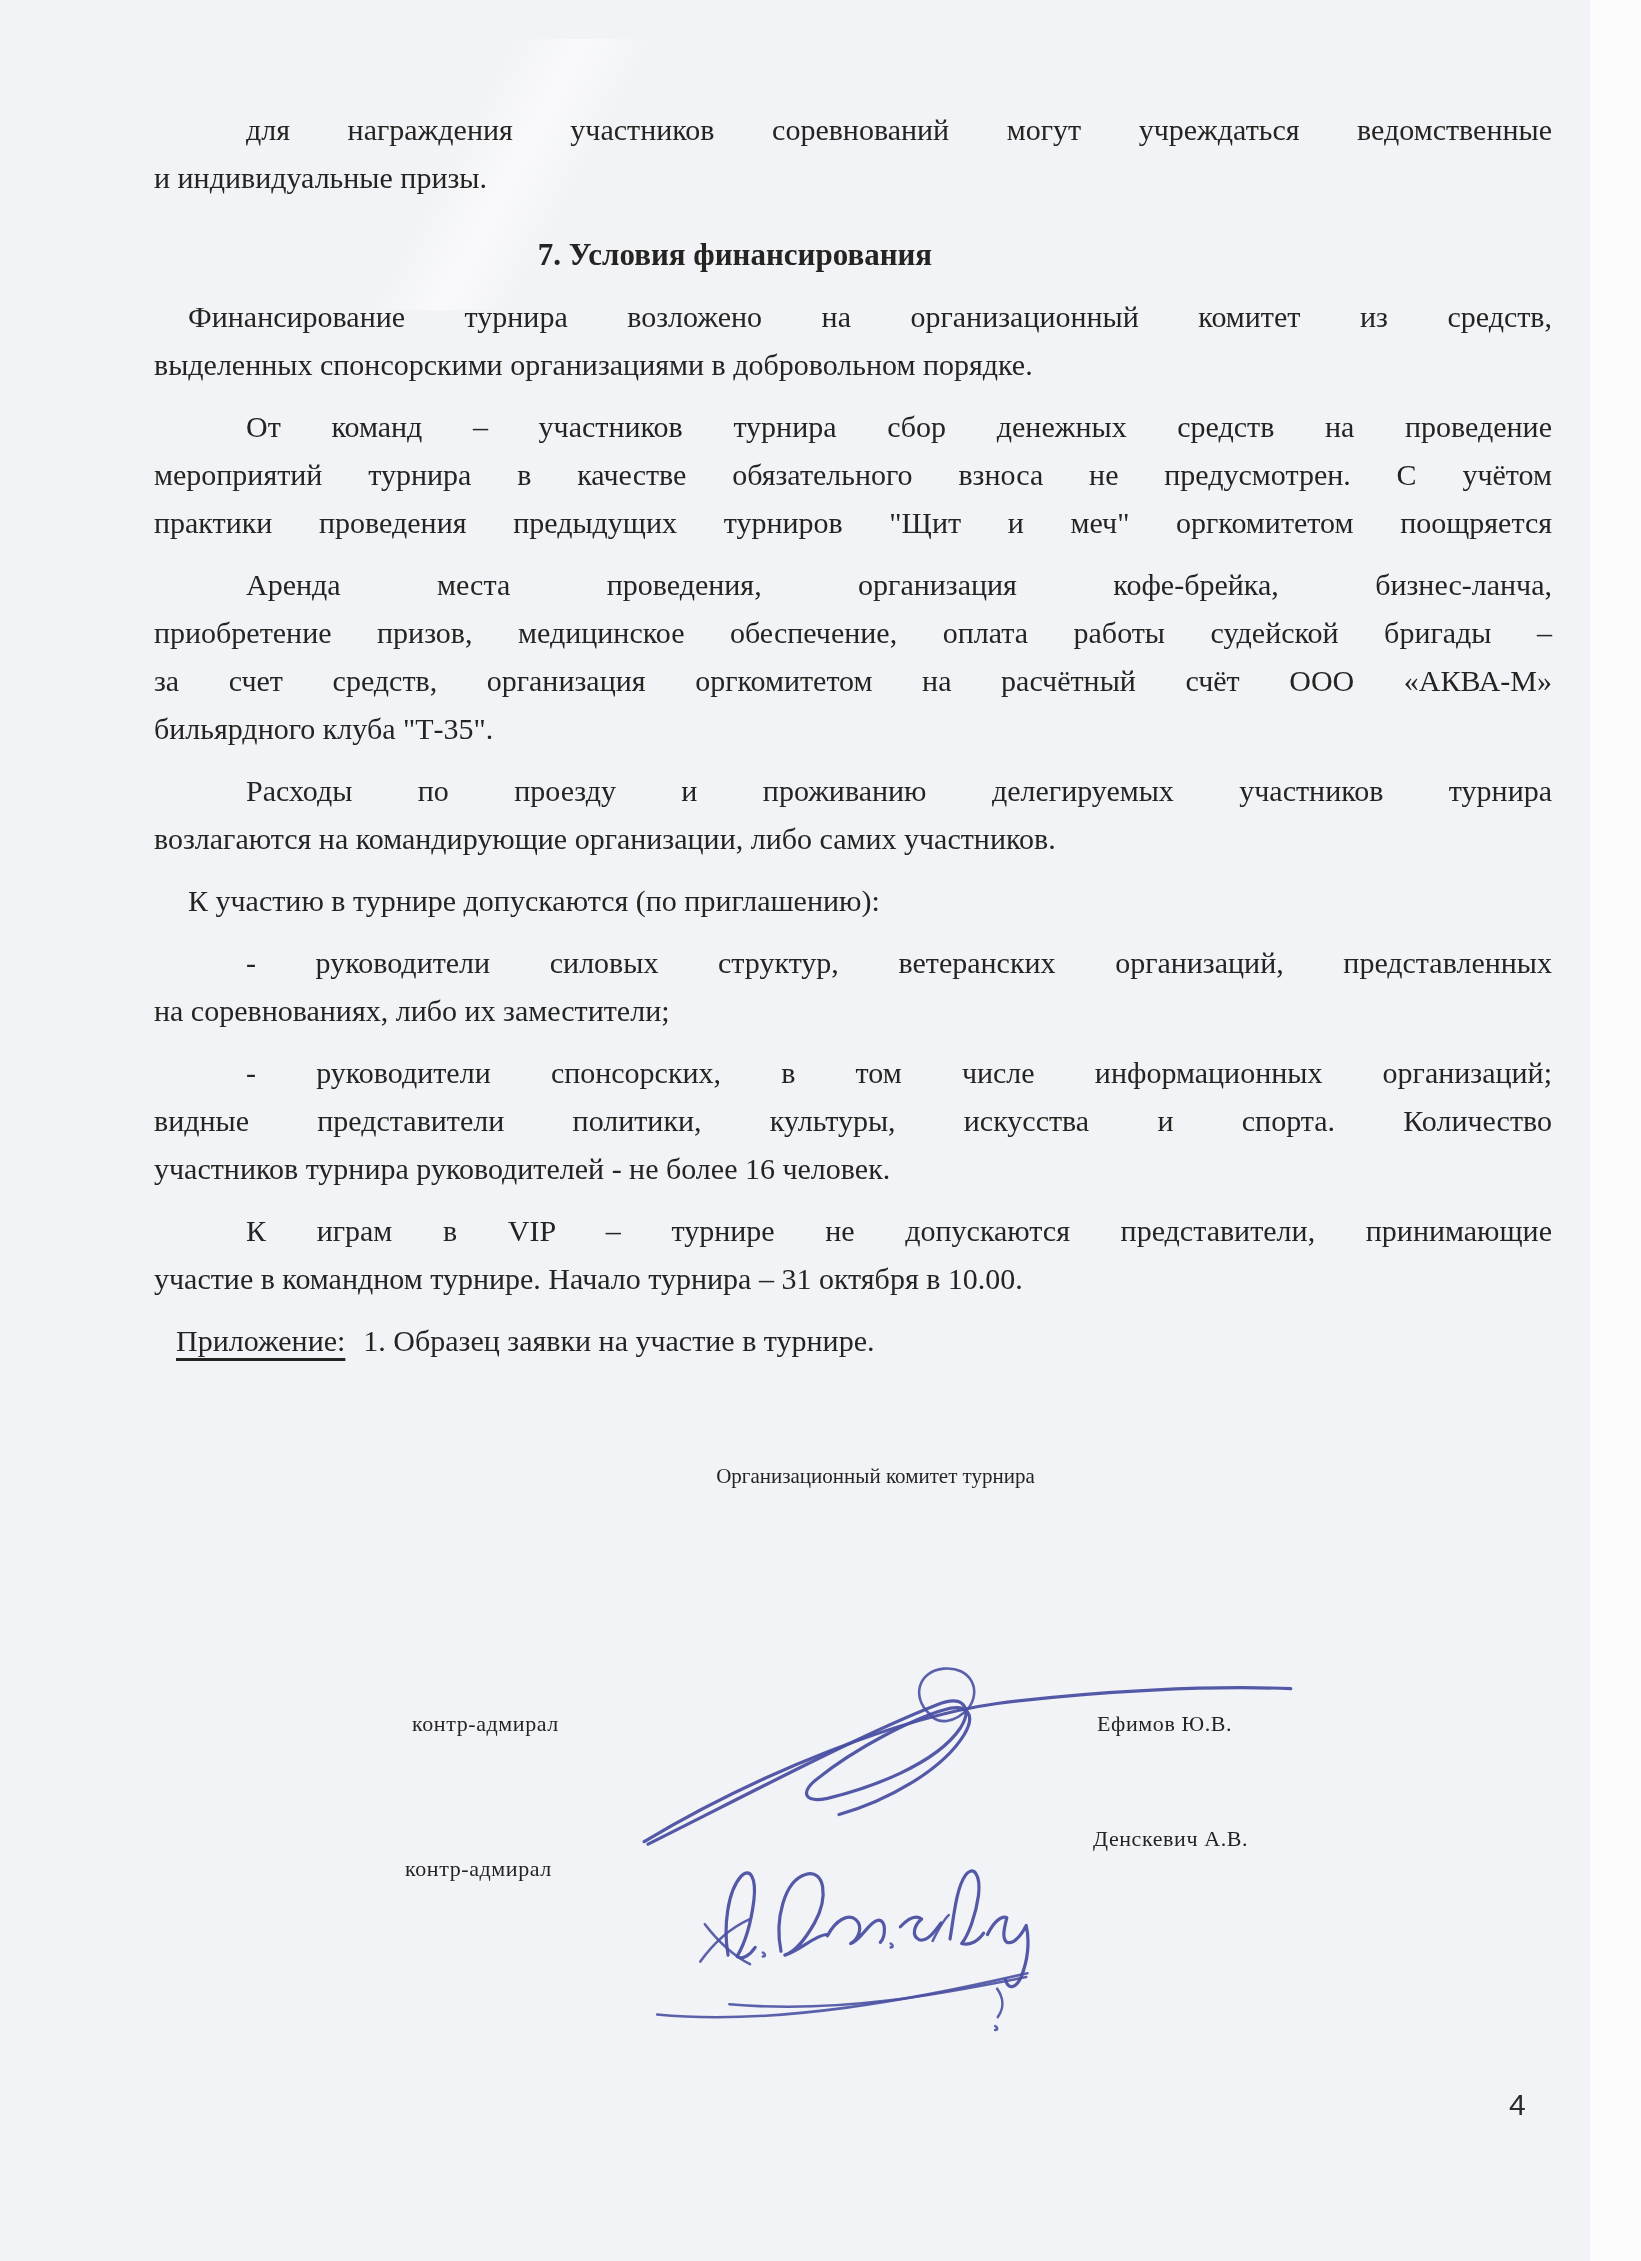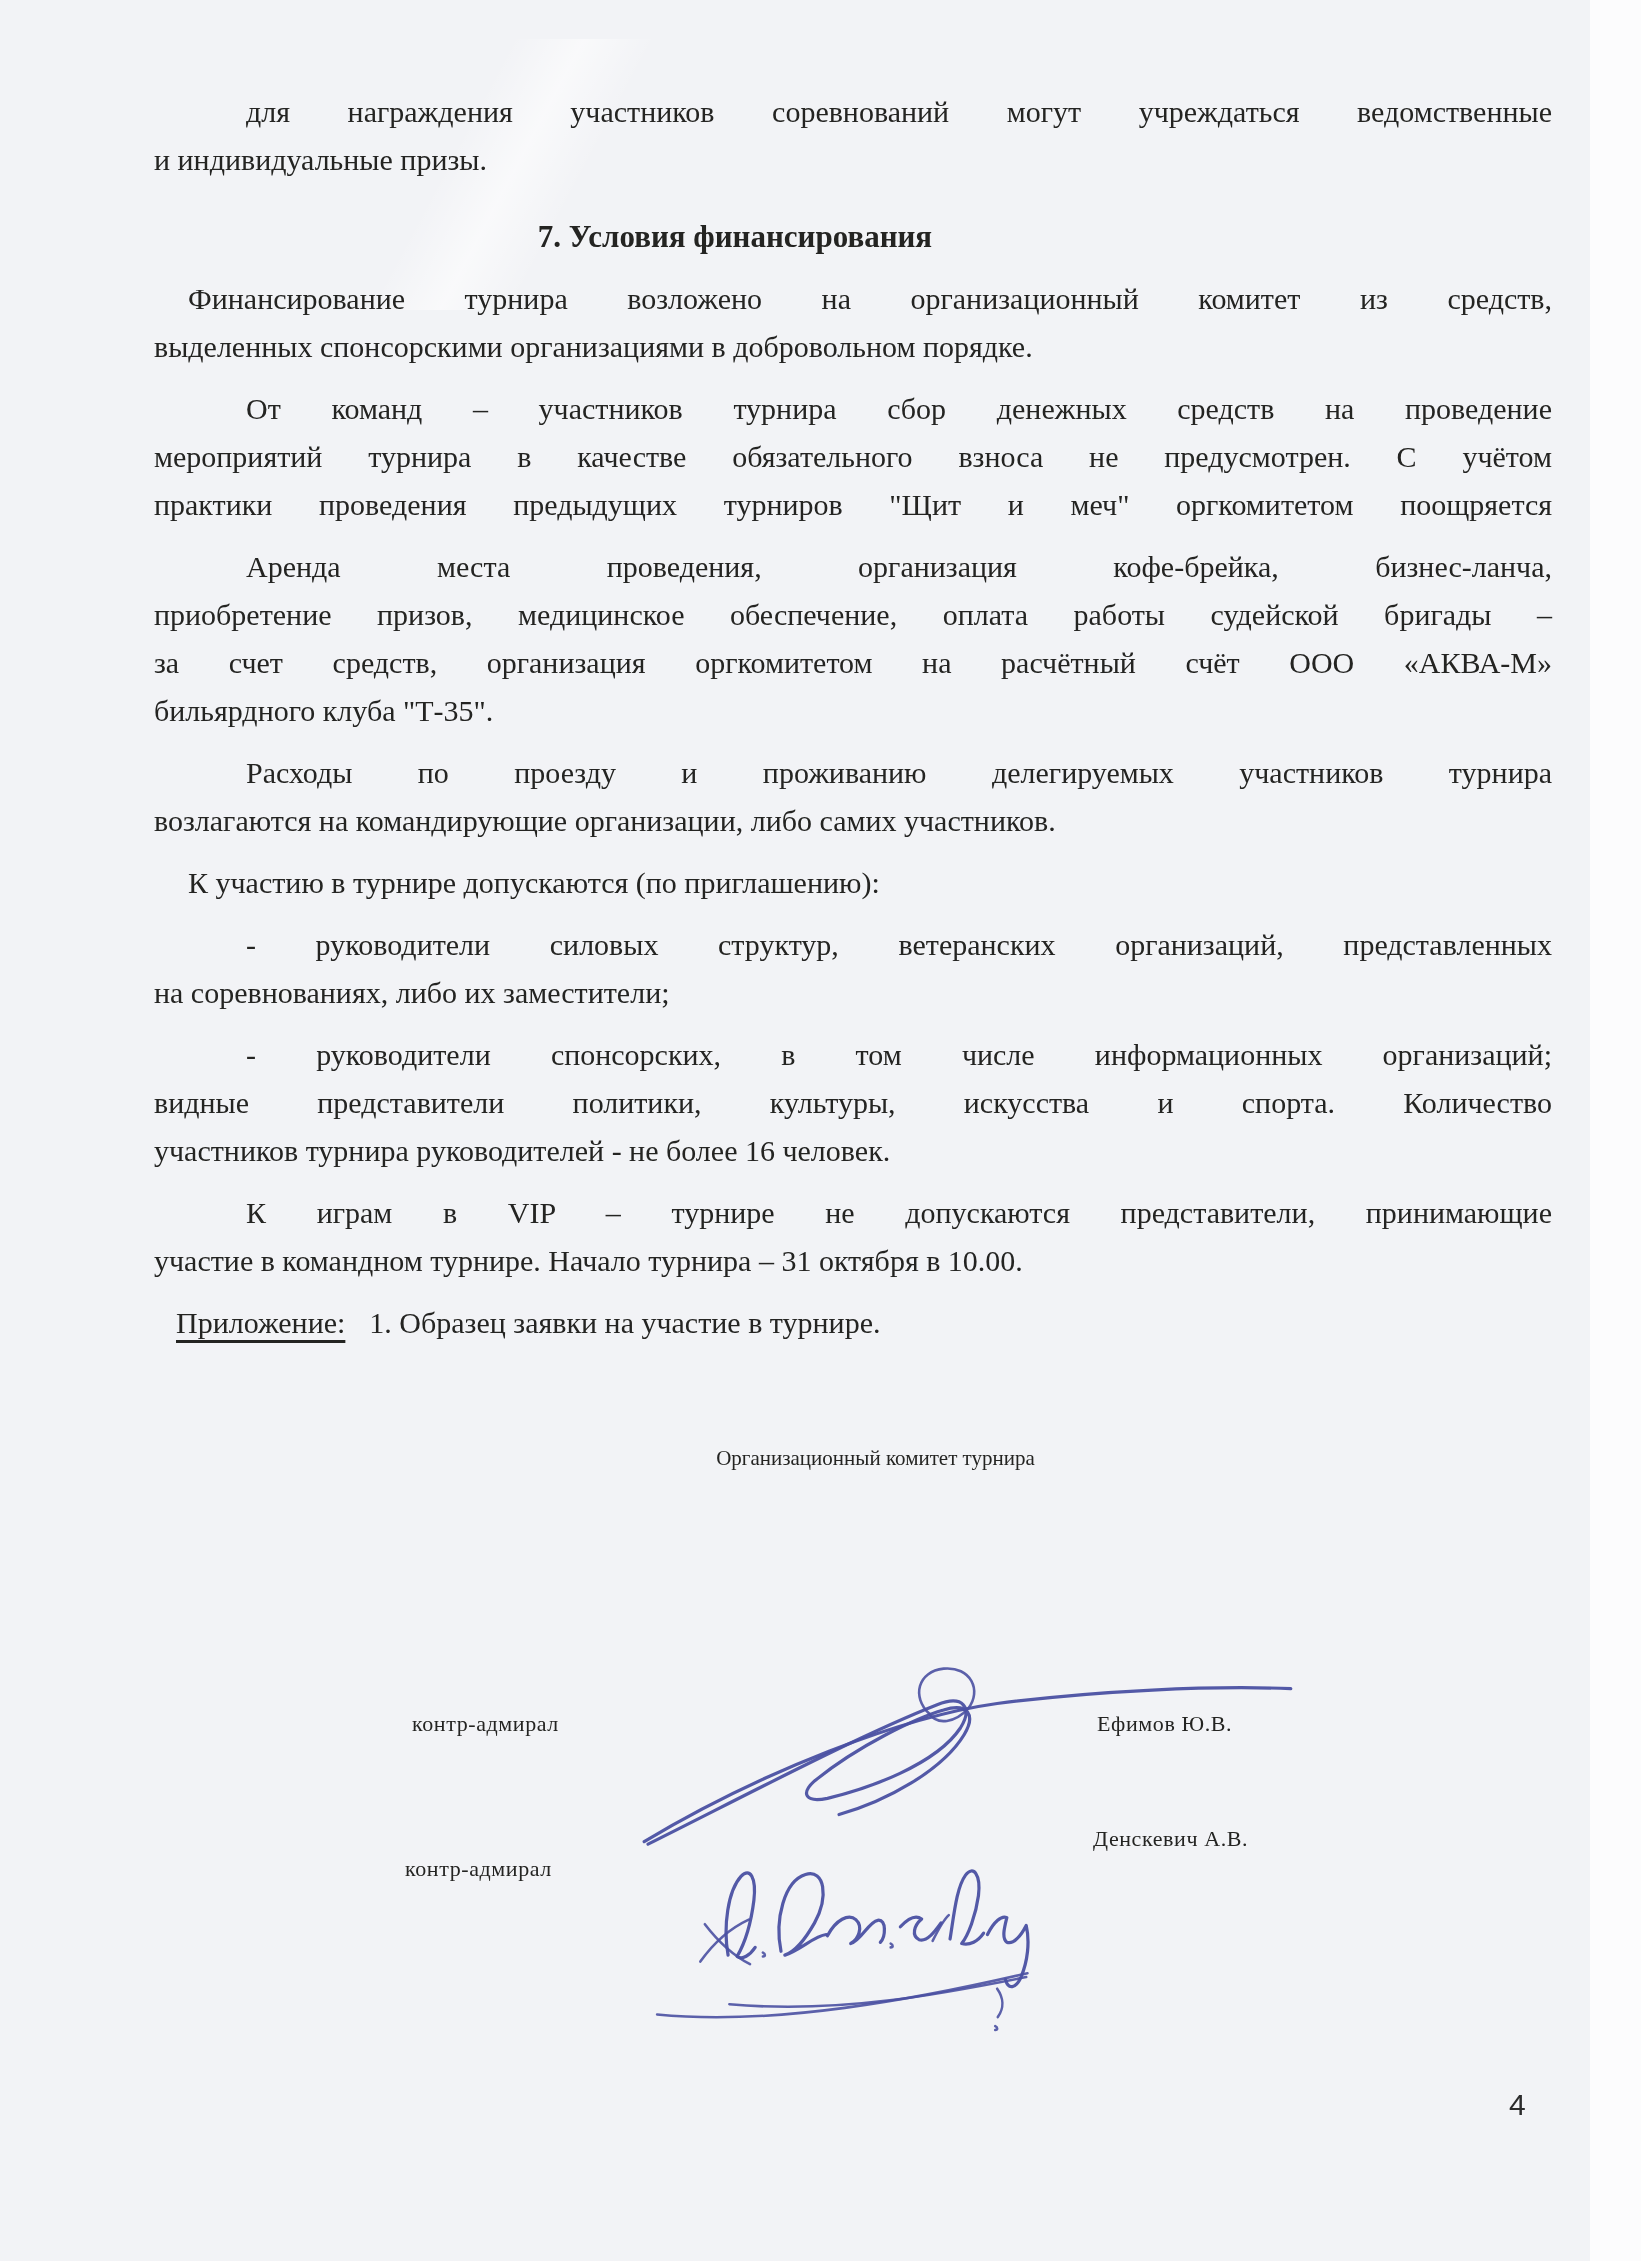--- a/index.html
+++ b/index.html
@@ -6,36 +6,36 @@
   .page{
     position:relative;width:1642px;height:2261px;overflow:hidden;
     background:#f2f3f6;
     font-family:"Liberation Serif","DejaVu Serif",serif;
     color:#242422;
   }
   .edge-strip{position:absolute;top:0;right:0;width:52px;height:100%;background:#fcfcfd;}
   .crease{position:absolute;left:207px;top:39px;width:581px;height:271px;pointer-events:none;
     background:linear-gradient(118deg,rgba(255,255,255,0) 42%,rgba(255,255,255,.55) 52%,rgba(255,255,255,0) 62%);}
   .doc{
-    position:absolute;left:154px;top:16px;width:1398px;padding-top:72px;
+    position:absolute;left:154px;top:0;width:1398px;padding-top:106px;
     font-size:30px;line-height:48px;
   }
   .blk{margin-top:14px;}
   .blk:first-child{margin-top:0;}
   .line{text-align:justify;text-align-last:justify;}
   .line.last{text-align-last:left;}
   .line.first-indent{text-indent:92px;}
   .line.first-small{text-indent:34px;}
   .h7,.h8{font-weight:bold;font-size:31px;text-align:center;}
   .h7{margin-top:29px;margin-right:236px;}
   .h8{margin-top:13px;}
   .org{font-size:21px;line-height:52px;text-align:center;margin-top:85px;margin-left:45px;}
   .attach{padding-left:22px;}
   .attach .u{text-decoration:underline;text-decoration-thickness:2.6px;text-underline-offset:6.5px;}
-  .attach .txt{margin-left:24px;}
+  .attach .txt{margin-left:18px;}
   .sig{position:absolute;font-weight:normal;font-size:22px;letter-spacing:0.6px;white-space:nowrap;}
   .sig.rank1{left:412px;top:1711px;}
   .sig.name1{left:1097px;top:1711px;}
   .sig.rank2{left:405px;top:1856px;}
   .sig.name2{left:1093px;top:1826px;}
   .pgnum{
     position:absolute;left:1509px;top:2088px;
     font-family:"Liberation Sans","DejaVu Sans",sans-serif;
     font-size:30px;color:#2c2c2c;
   }

